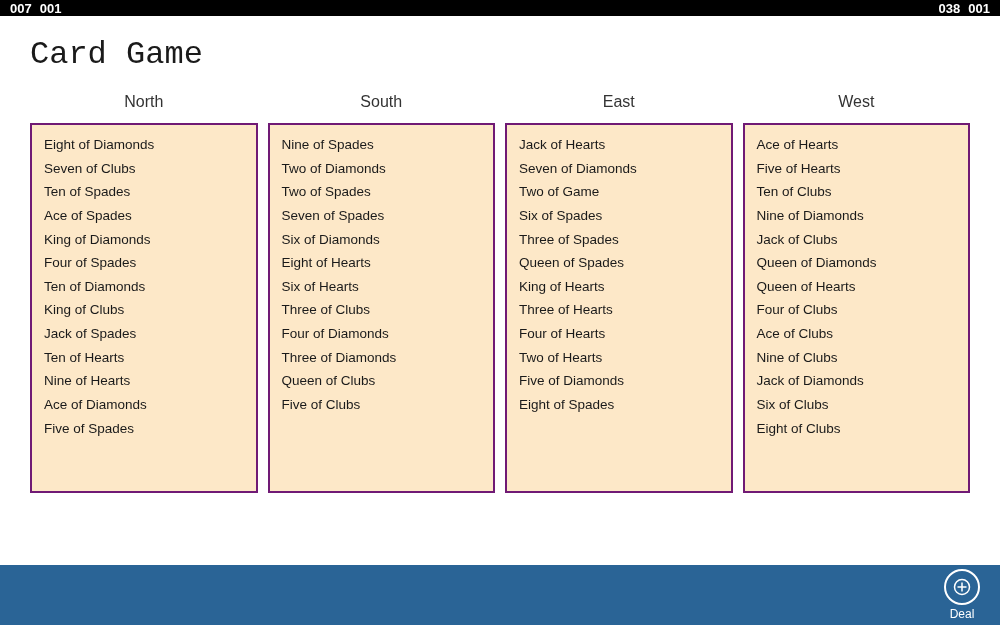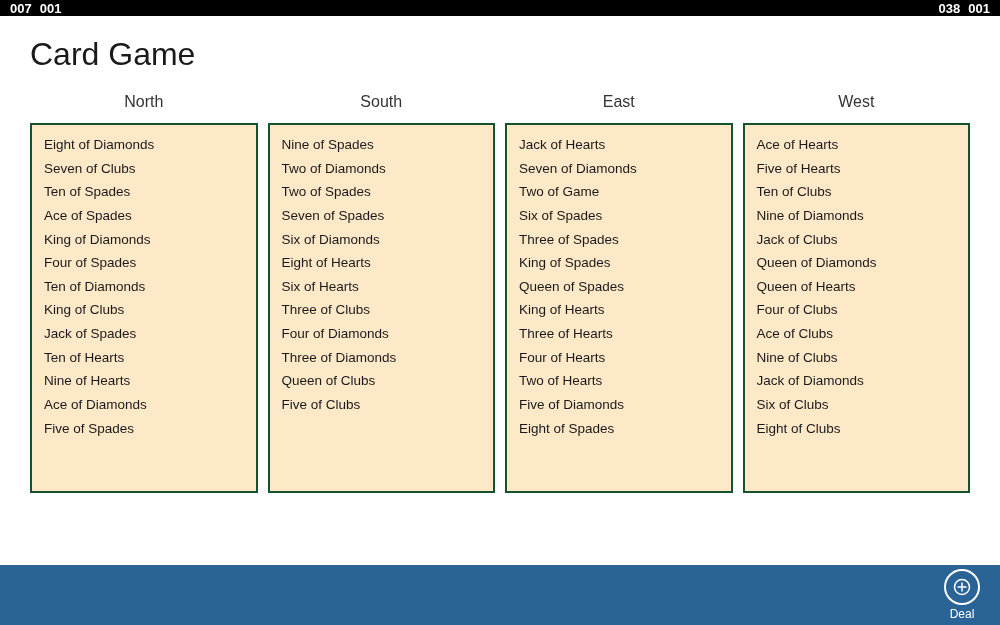--- a/index.html
+++ b/index.html
@@ -37,20 +37,21 @@
       padding: 20px 30px 0 30px;
       display: flex;
       flex-direction: column;
     }
 
     .page-title {
       font-size: 32px;
       font-weight: 300;
       color: #1a1a1a;
       margin-bottom: 20px;
+      font-family: Liberation Mono, monospace;
     }
 
     .hands-area {
       display: flex;
       gap: 10px;
       flex: 1;
     }
 
     .hand-column {
       display: flex;
@@ -61,21 +62,21 @@
 
     .hand-label {
       font-size: 16px;
       color: #333;
       margin-bottom: 12px;
       font-weight: 400;
     }
 
     .hand-cards {
       background: #fde8c8;
-      border: 2px solid #14532d;
+      border: 2px solid #701a75;
       padding: 8px 12px;
       width: 100%;
       min-height: 370px;
     }
 
     .card-item {
       font-size: 13.5px;
       color: #1a1a1a;
       line-height: 1.75;
     }
@@ -177,21 +178,20 @@
         </div>
       </div>
       <div class="hand-column">
         <div class="hand-label">East</div>
         <div class="hand-cards">
           <div class="card-item">Jack of Hearts</div>
           <div class="card-item">Seven of Diamonds</div>
           <div class="card-item">Two of Game</div>
           <div class="card-item">Six of Spades</div>
           <div class="card-item">Three of Spades</div>
-          <div class="card-item">King of Spades</div>
           <div class="card-item">Queen of Spades</div>
           <div class="card-item">King of Hearts</div>
           <div class="card-item">Three of Hearts</div>
           <div class="card-item">Four of Hearts</div>
           <div class="card-item">Two of Hearts</div>
           <div class="card-item">Five of Diamonds</div>
           <div class="card-item">Eight of Spades</div>
         </div>
       </div>
       <div class="hand-column">

